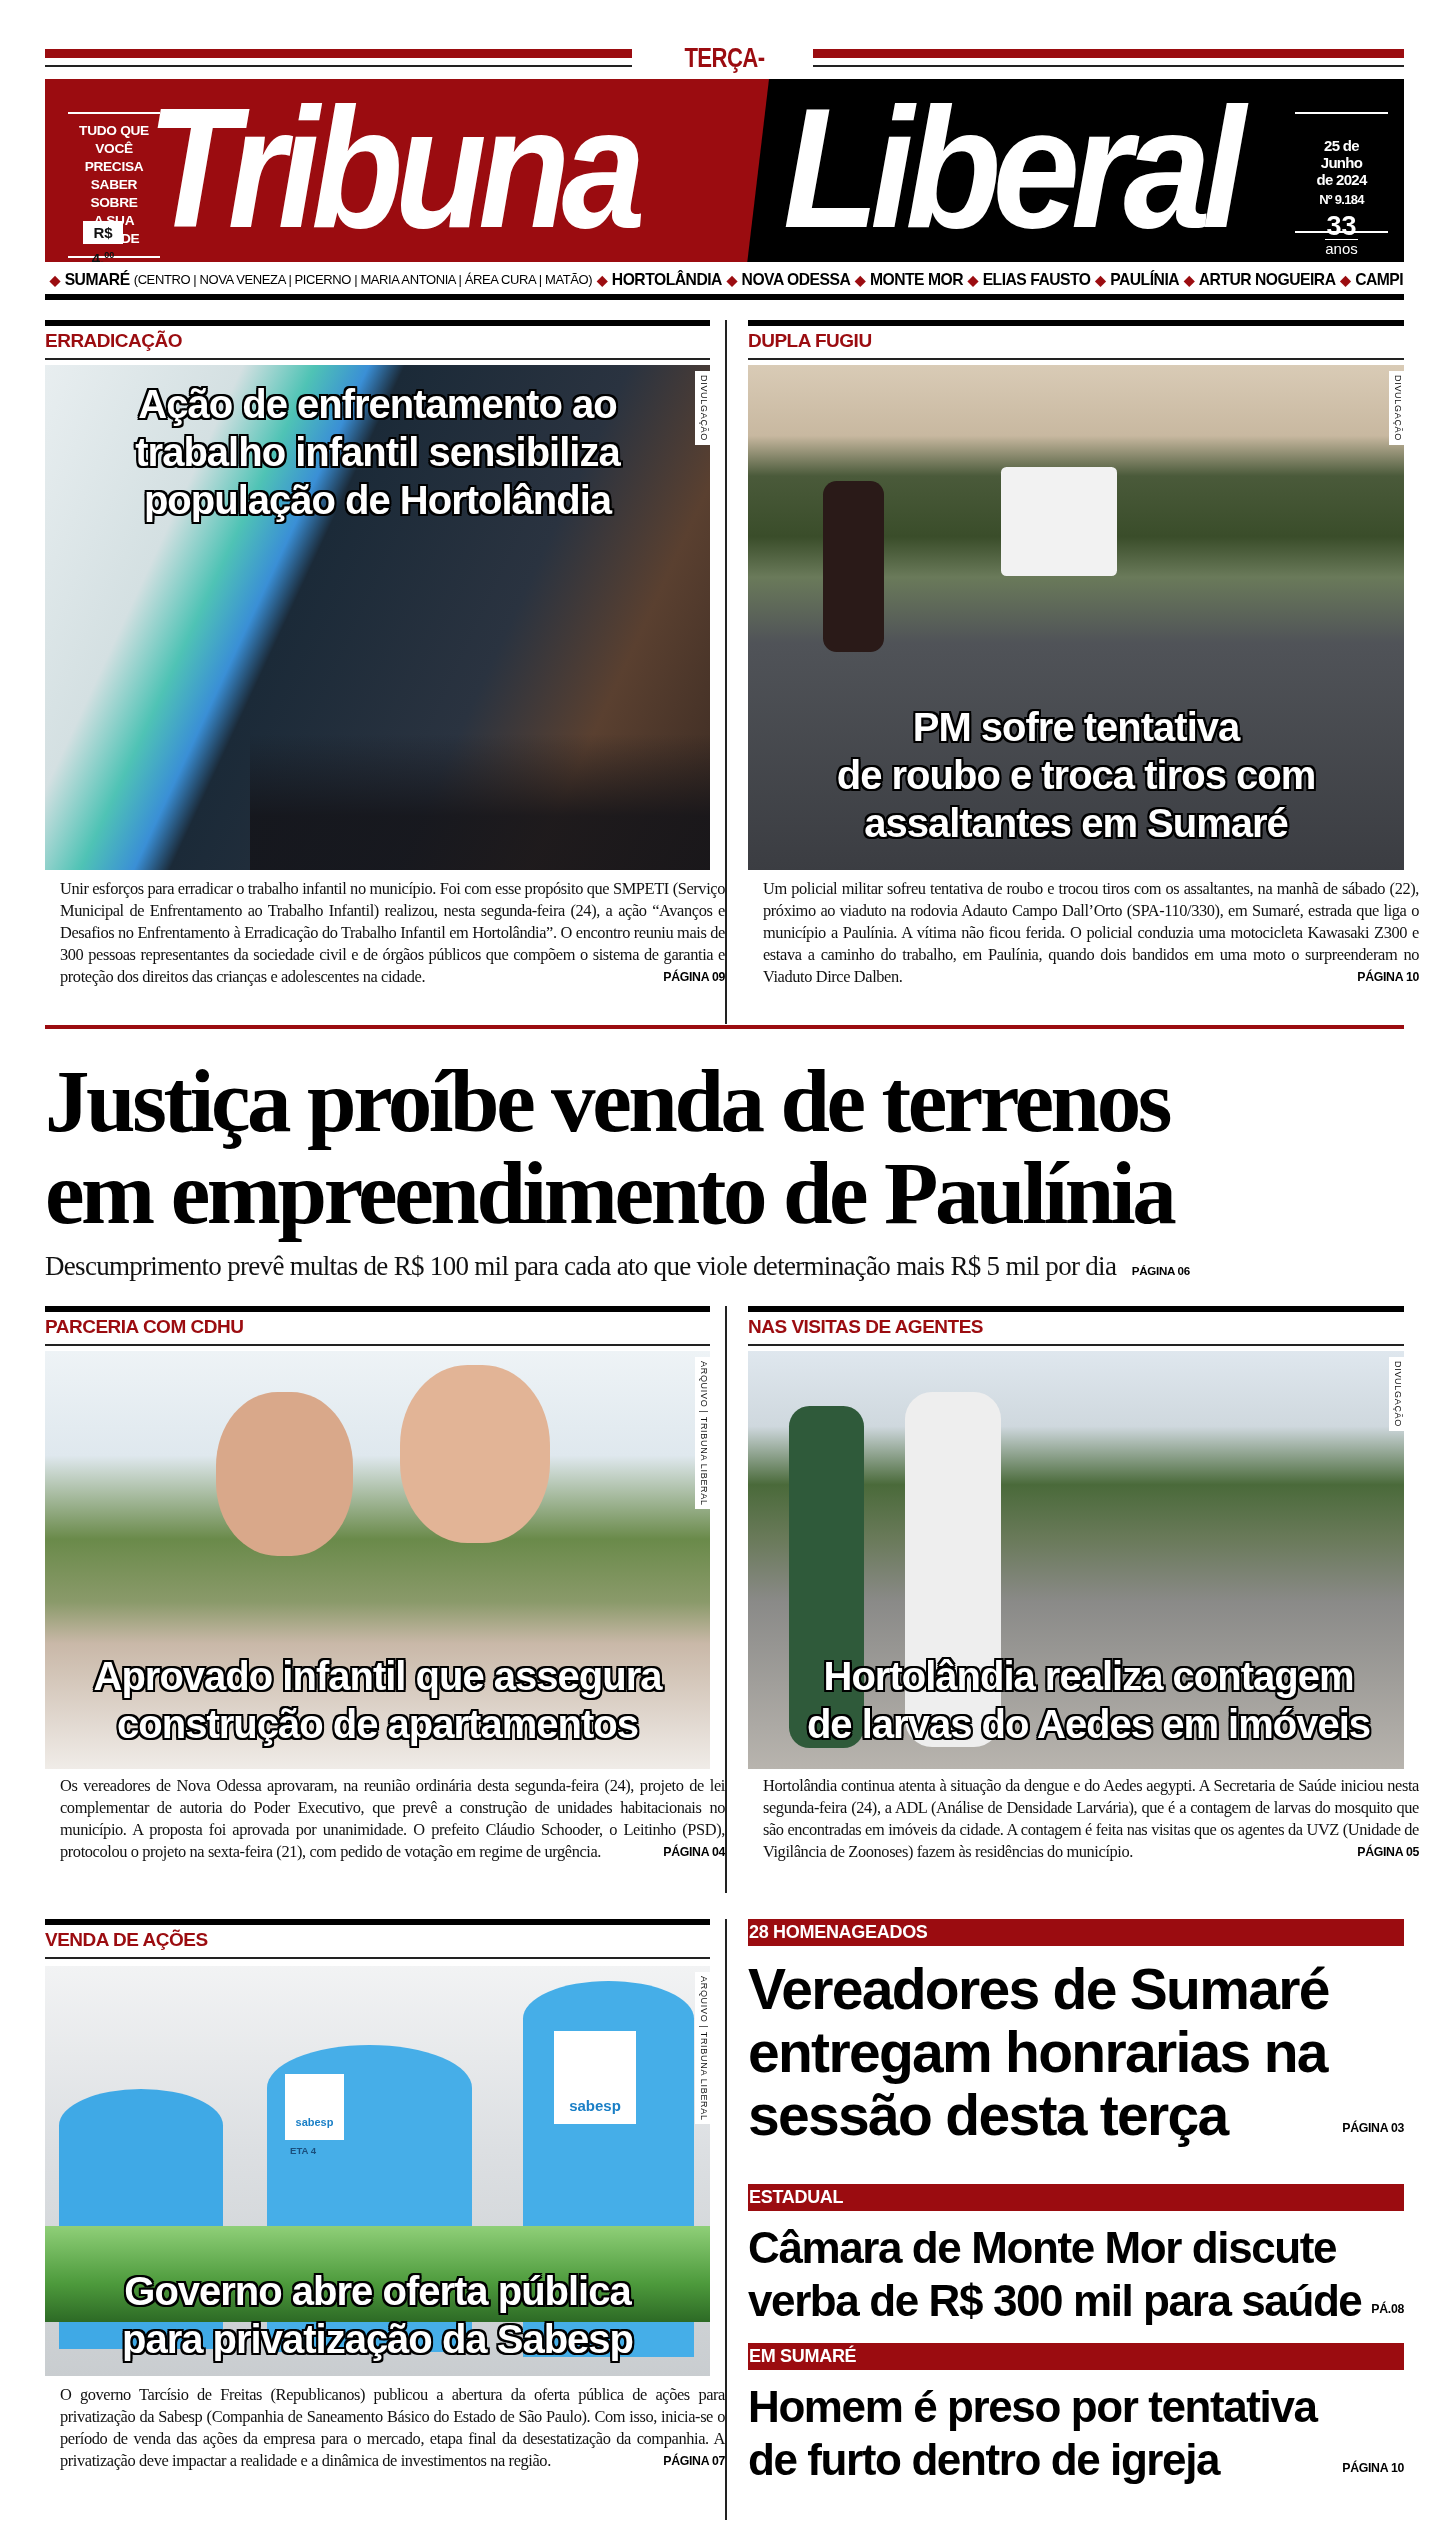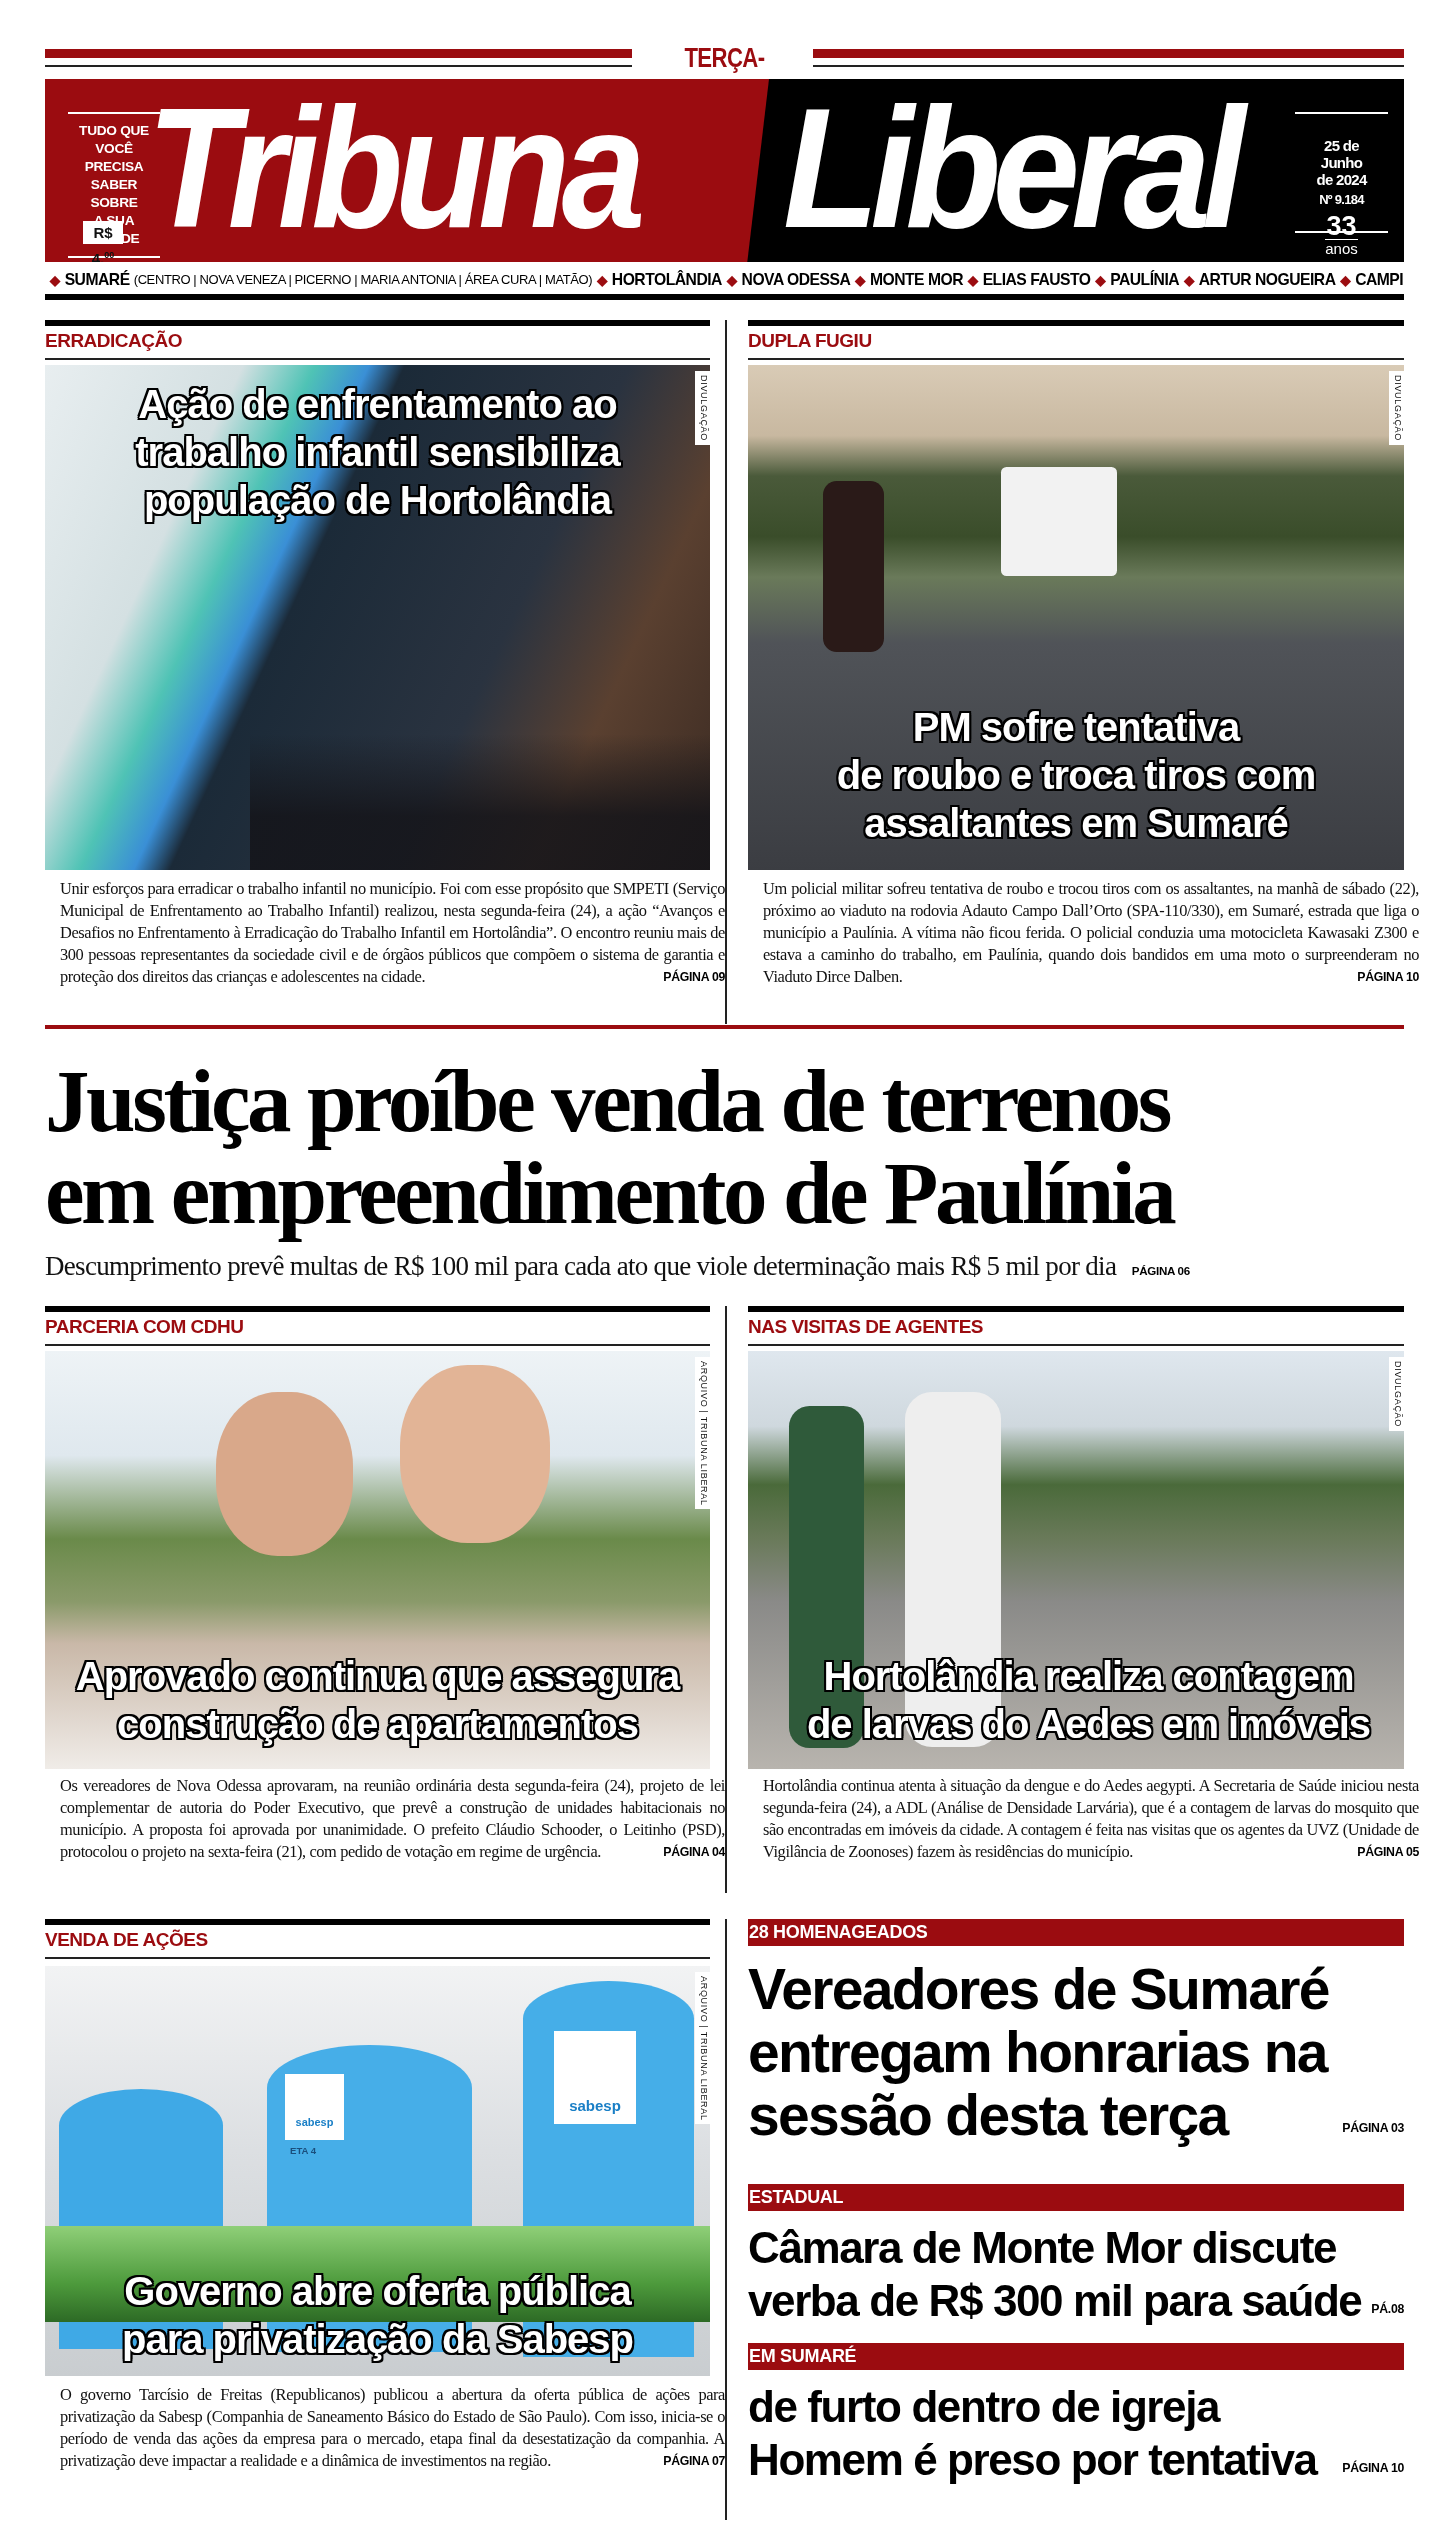--- a/index.html
+++ b/index.html
@@ -174,21 +174,21 @@
 <div class="abs sect" style="left:45px;top:1306px;width:665px;">
   <div class="bar"></div>
   <div class="lbl">PARCERIA COM CDHU</div>
   <div class="rule"></div>
 </div>
 <div class="abs photo" style="left:45px;top:1351px;width:665px;height:418px;background:linear-gradient(180deg,#eef3f6 0%,#dfe8ee 25%,#6a8a4a 45%,#8a9a6a 60%,#c9b8a8 70%,#f0ece8 100%);">
   <div class="credit">ARQUIVO | TRIBUNA LIBERAL</div>
   <div style="position:absolute;left:171px;top:41px;width:137px;height:164px;background:#d9a88a;border-radius:45%;"></div>
   <div style="position:absolute;left:355px;top:13.7px;width:150px;height:178px;background:#e2b496;border-radius:45%;"></div>
   <div class="ovtitle" style="top:301px;">
-    <div>Aprovado continua que assegura</div>
+    <div>Aprovado infantil que assegura</div>
     <div>construção de apartamentos</div>
   </div>
 </div>
 <div class="abs body" style="left:45px;top:1775px;width:665px;">
   <span>Os vereadores de Nova Odessa aprovaram, na reunião ordinária desta segunda-feira (24), projeto de lei complementar de autoria do Poder Executivo, que prevê a construção de unidades habitacionais no município. A proposta foi aprovada por unanimidade. O prefeito Cláudio Schooder, o Leitinho (PSD), protocolou o projeto na sexta-feira (21), com pedido de votação em regime de urgência.</span>
   <span class="pg">PÁGINA 04</span>
 </div>
 
 <div class="abs vdiv" style="left:725px;top:1306px;height:587px;"></div>
 
@@ -252,18 +252,18 @@
   <div class="midh" style="margin-top:9.6px;position:relative;">
     <div>Câmara de Monte Mor discute</div>
     <div>verba de R$ 300 mil para saúde</div>
     <span class="tagpg" style="bottom:11px;">PÁ.08</span>
   </div>
 </div>
 
 <div class="abs" style="left:748px;top:2343px;width:656px;">
   <div class="redtag">EM SUMARÉ</div>
   <div class="midh" style="margin-top:9.6px;position:relative;">
+    <div>Homem é preso por tentativa</div>
     <div>de furto dentro de igreja</div>
-    <div>Homem é preso por tentativa</div>
     <span class="tagpg" style="bottom:11px;">PÁGINA 10</span>
   </div>
 </div>
 
 
 </body></html>

